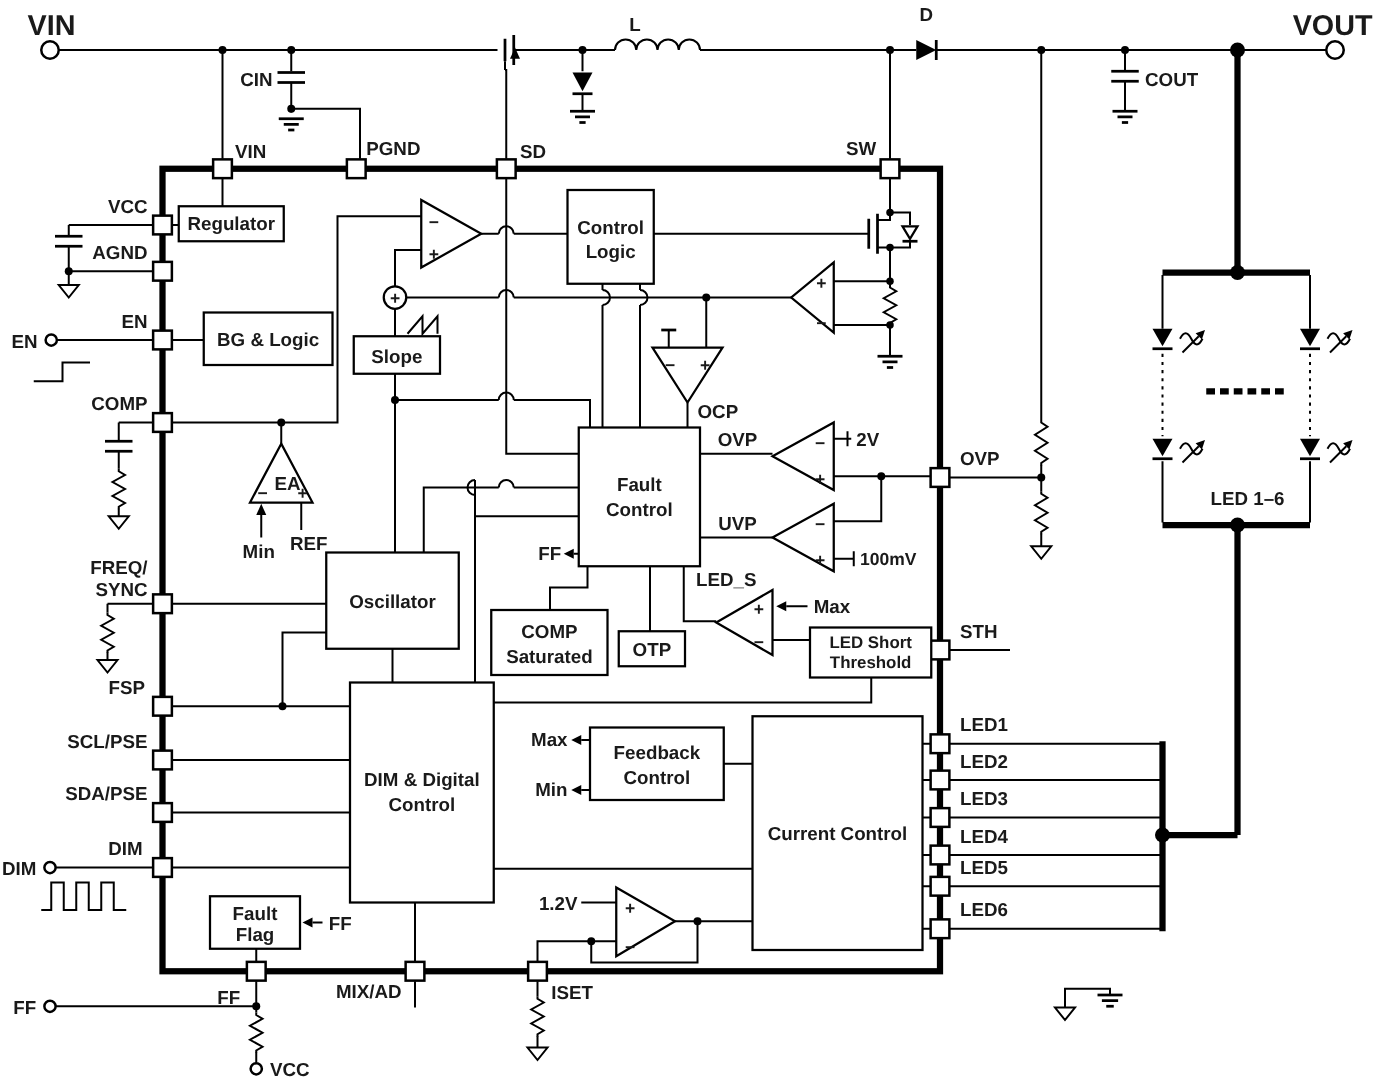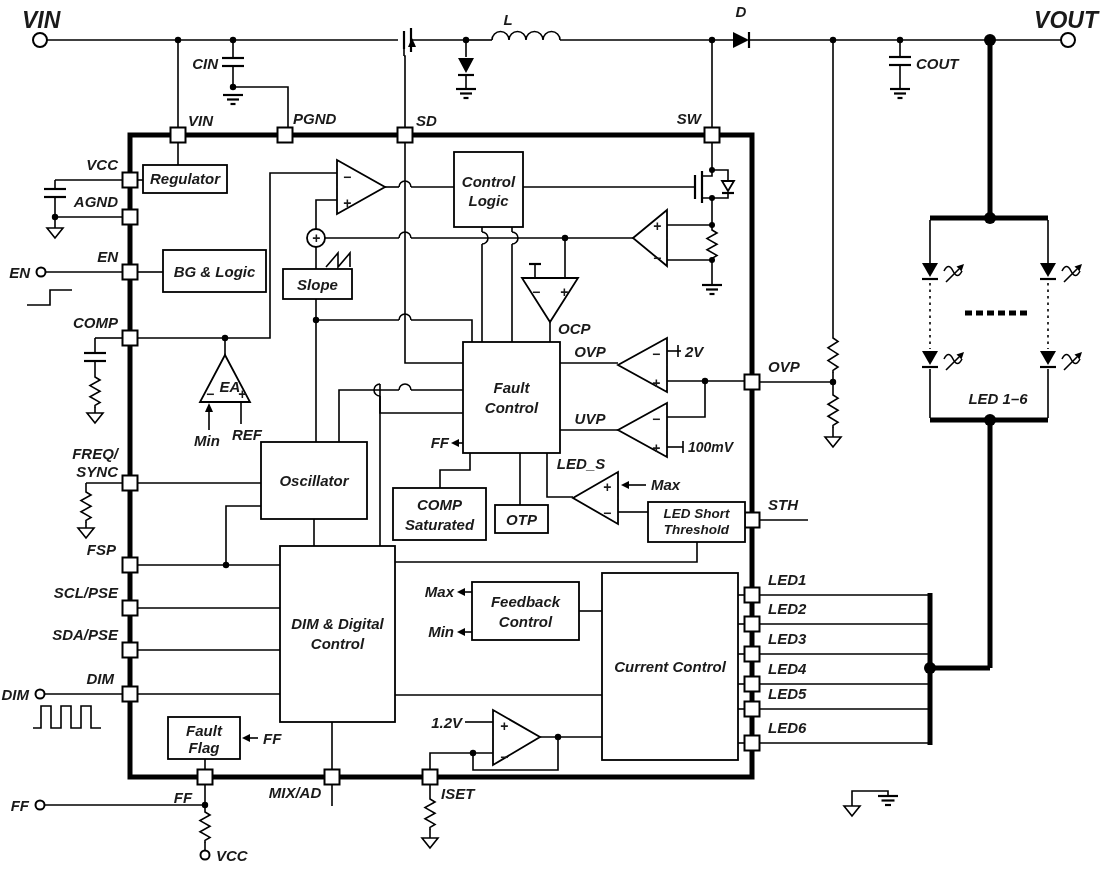--- a/index.html
+++ b/index.html
@@ -1,16 +1,16 @@
 <!DOCTYPE html>
 <html><head>
 <meta charset="utf-8">
 <style>
   html,body{margin:0;padding:0;background:#ffffff;}
-  #stage{width:1100px;height:869px;position:relative;background:#ffffff;font-style:italic;}
+  #stage{width:1100px;height:869px;position:relative;background:#ffffff;}
   svg{display:block;}
   .w{stroke:#000;stroke-width:1.6;fill:none;}
   .w2{stroke:#000;stroke-width:2.2;fill:none;}
   .wt{stroke:#000;stroke-width:5;fill:none;}
   .dash{stroke:#000;stroke-width:1.6;fill:none;stroke-dasharray:2.5,4;}
   .dashbar{stroke:#000;stroke-width:5;fill:none;stroke-dasharray:7,4;}
   .ic{fill:none;stroke:#000;stroke-width:5;}
   .blk{fill:#fff;stroke:#000;stroke-width:1.8;}
   .pin{fill:#fff;stroke:#000;stroke-width:2;}
   .tri{fill:#fff;stroke:#000;stroke-width:1.8;}

